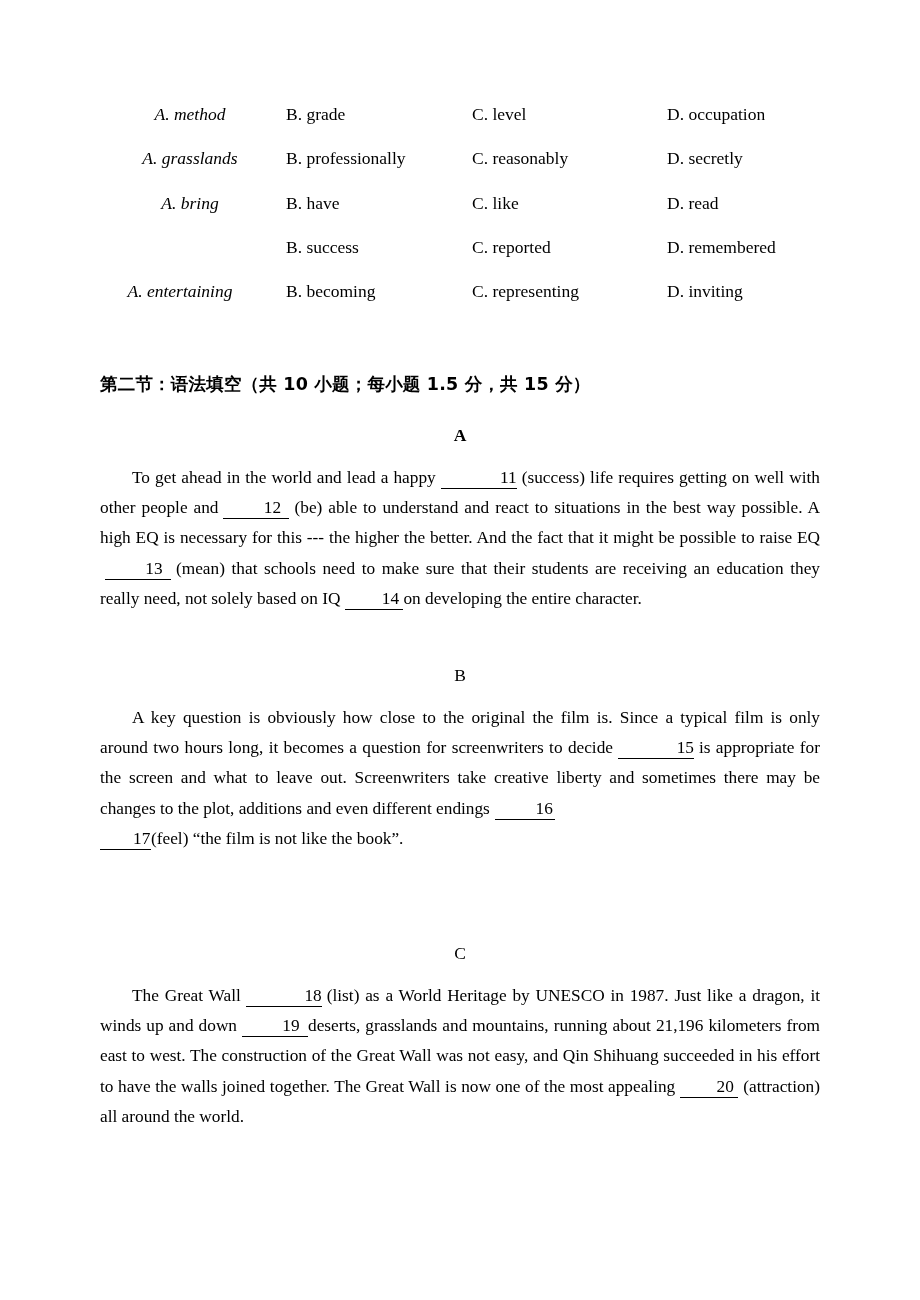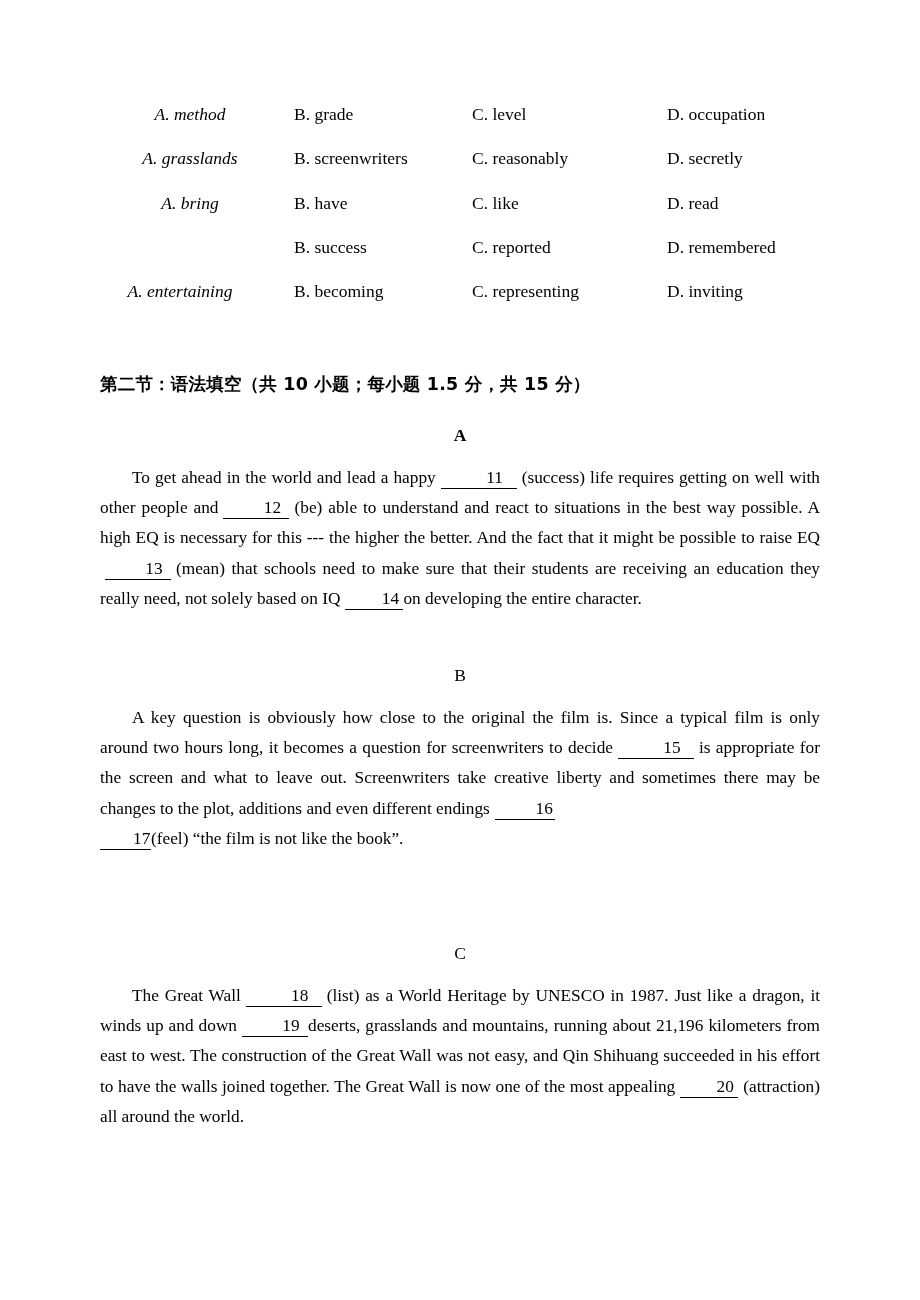--- a/index.html
+++ b/index.html
@@ -43,21 +43,21 @@
   }
   .mc-cell.col-a {
     left: 0;
     width: 180px;
     text-align: center;
     font-style: italic;
   }
   .mc-row.wide .mc-cell.col-a {
     left: -10px;
   }
-  .mc-cell.col-b { left: 186px; margin-left: 8px; }
+  .mc-cell.col-b { left: 186px; }
   .mc-cell.col-c { left: 372px; }
   .mc-cell.col-d { left: 567px; }
 
   
   .section-heading {
     position: absolute;
     left: 100px;
     top: 372px;
     font-size: 17.5px;
     font-weight: bold;
@@ -91,21 +91,21 @@
 
   
   .blank {
     display: inline-block;
     border-bottom: 1.2px solid #000;
     text-align: center;
     vertical-align: baseline;
     line-height: 20px;
     font-size: 17.3px;
   }
-  .blank.w-wide  { min-width: 76px; }
+  .blank.w-wide  { min-width: 76px; text-align: right; }
   .blank.w-med   { min-width: 66px; }
   .blank.w-narrow{ min-width: 58px; }
   .blank.w-short { min-width: 50px; }
   .blank.align-right { text-align: right; padding-right: 2px; }
   .blank.align-left  { text-align: left;  padding-left: 1px; }
 
   .sp-l { margin-left: 5px; }
   .sp-r { margin-right: 5px; }
 
   
@@ -122,21 +122,21 @@
 
     <div class="mc-row">
       <span class="mc-cell col-a">A. method</span>
       <span class="mc-cell col-b">B. grade</span>
       <span class="mc-cell col-c">C. level</span>
       <span class="mc-cell col-d">D. occupation</span>
     </div>
 
     <div class="mc-row">
       <span class="mc-cell col-a">A. grasslands</span>
-      <span class="mc-cell col-b">B. screenwriters</span>
+      <span class="mc-cell col-b">B. professionally</span>
       <span class="mc-cell col-c">C. reasonably</span>
       <span class="mc-cell col-d">D. secretly</span>
     </div>
 
     <div class="mc-row">
       <span class="mc-cell col-a">A. bring</span>
       <span class="mc-cell col-b">B. have</span>
       <span class="mc-cell col-c">C. like</span>
       <span class="mc-cell col-d">D. read</span>
     </div>

